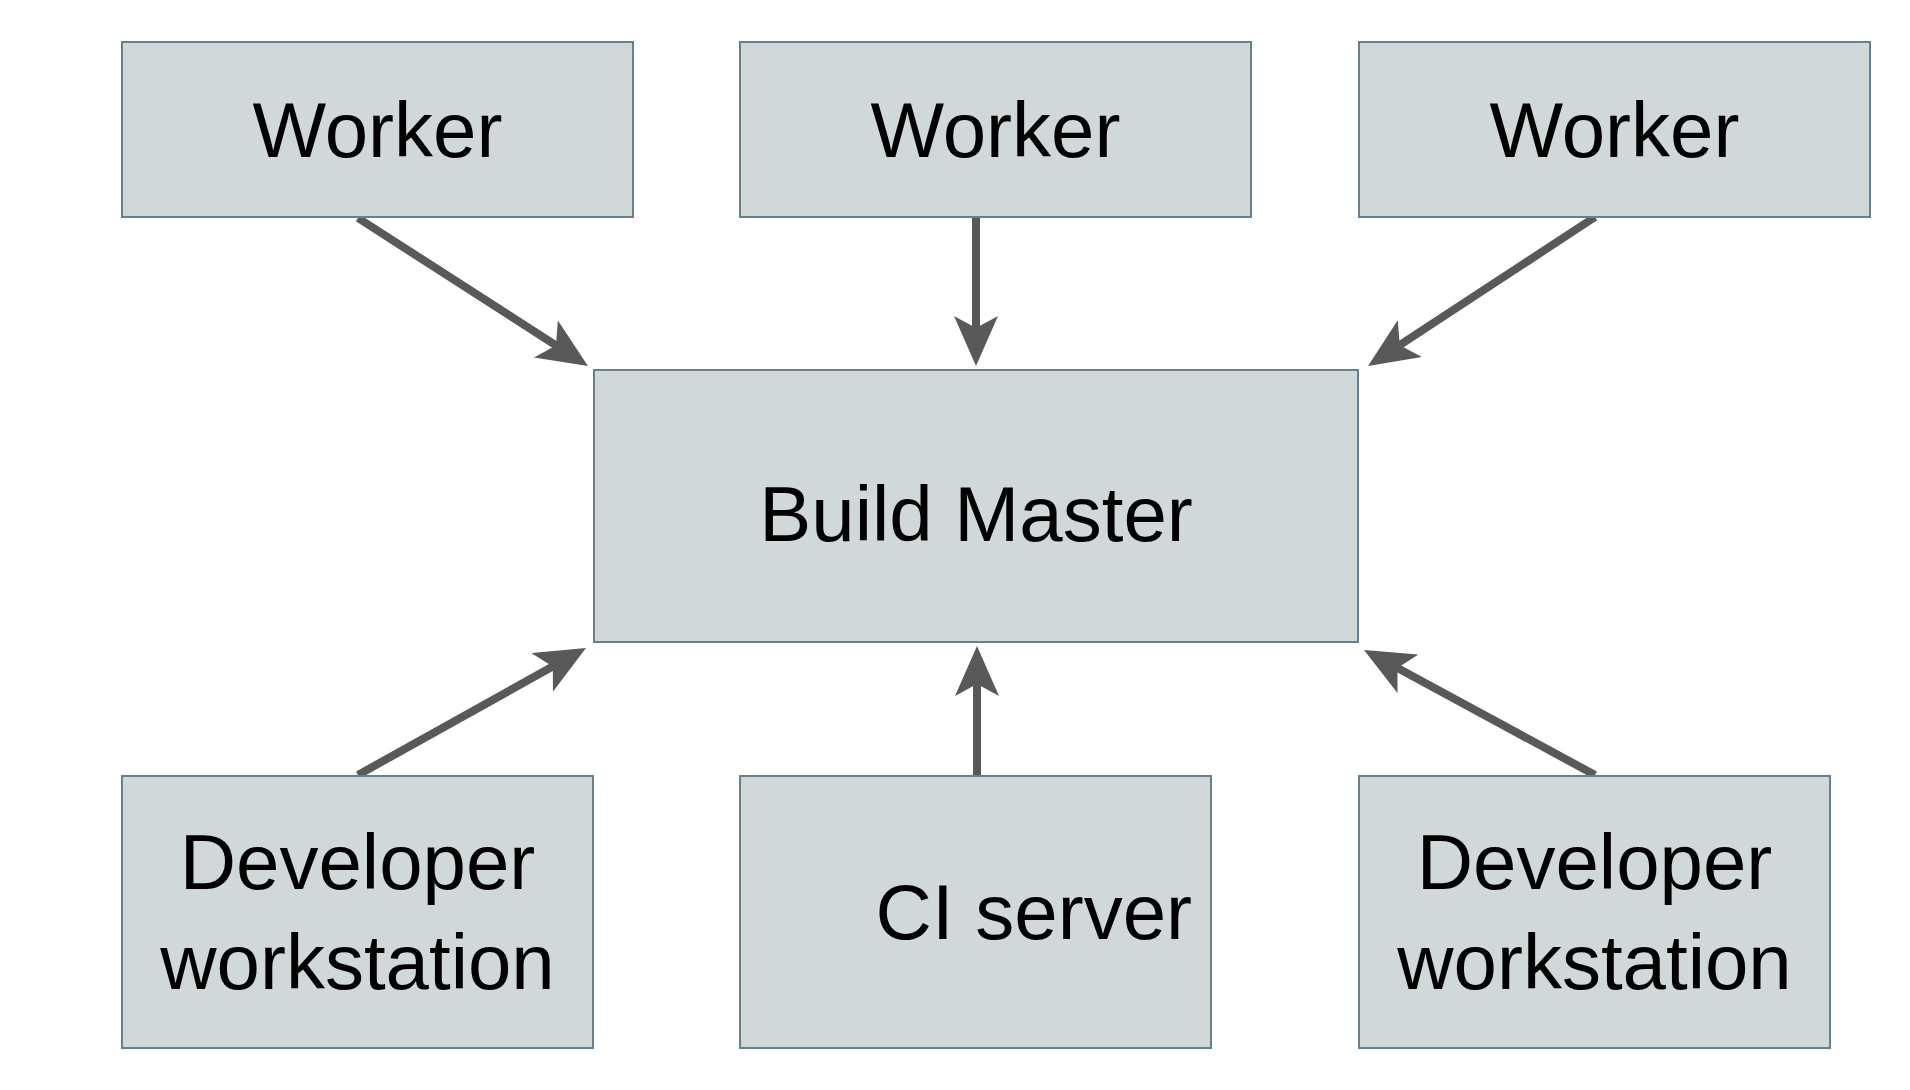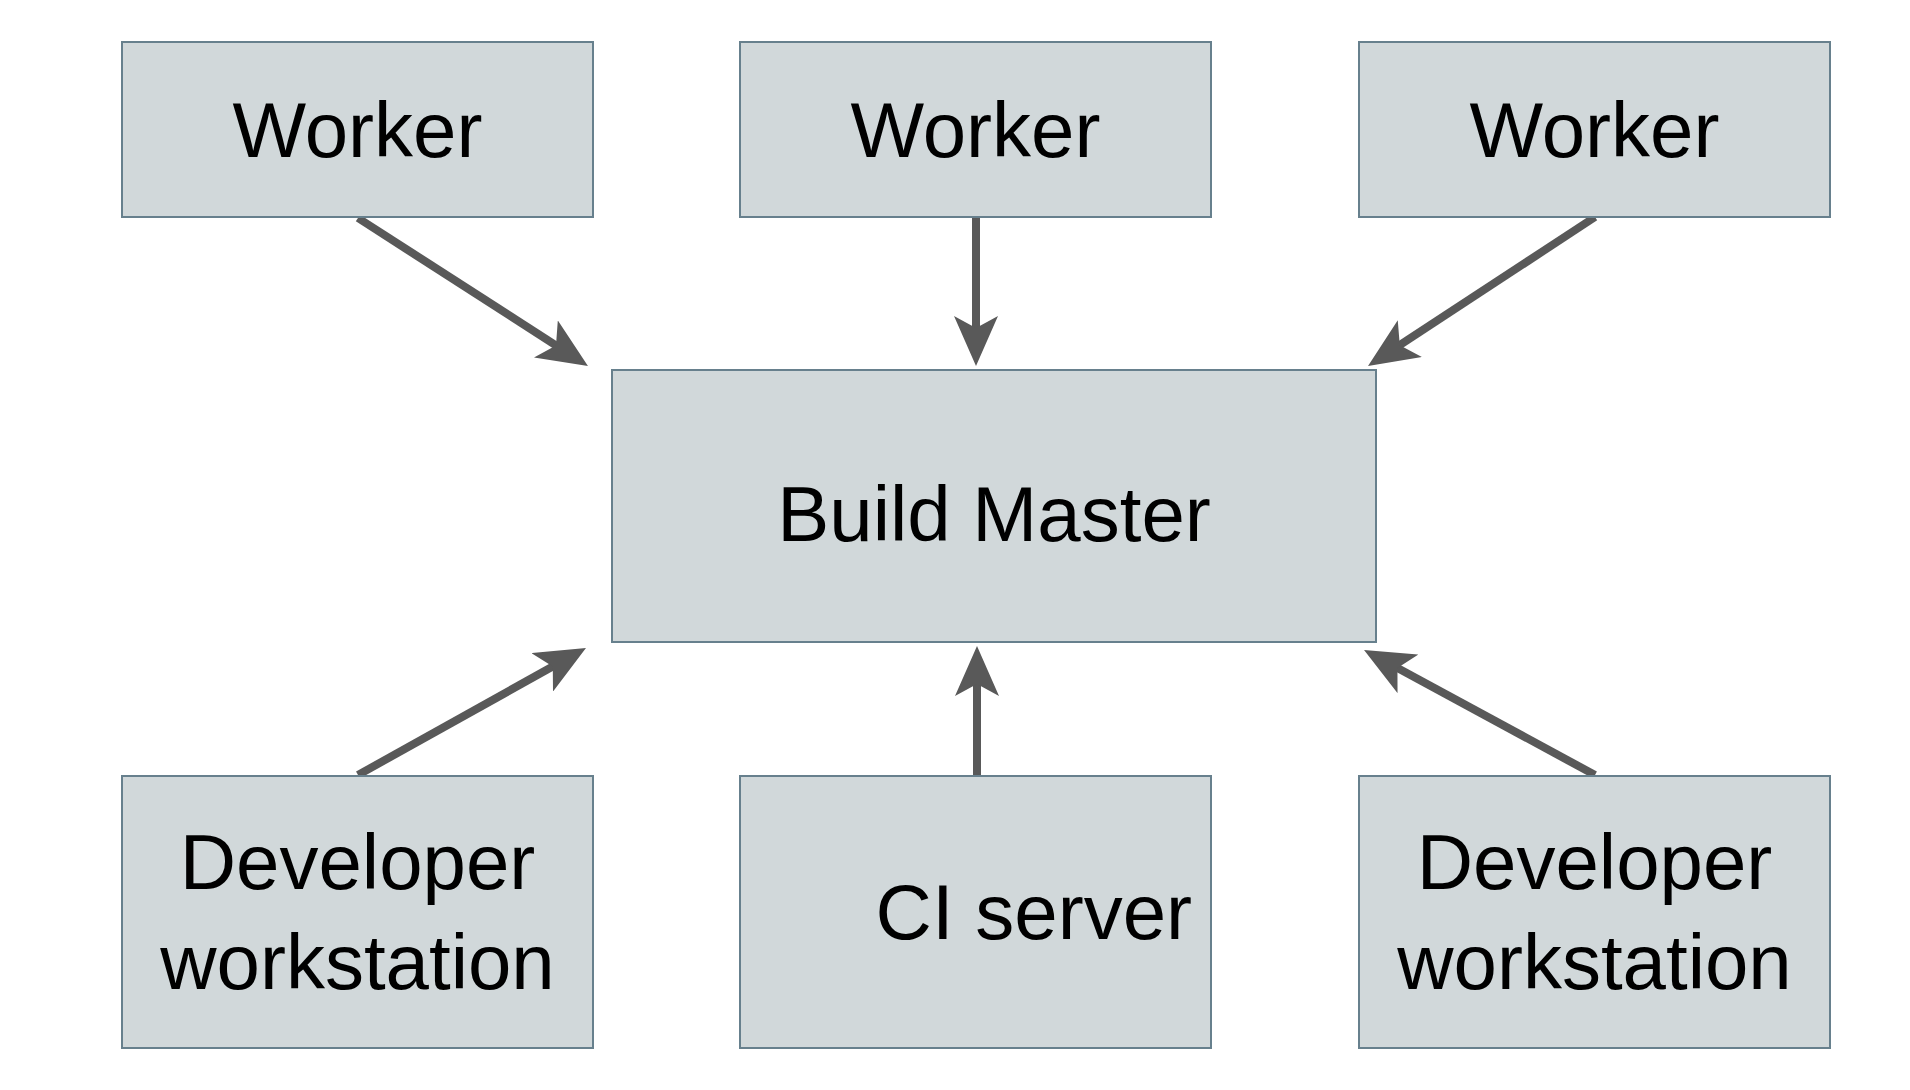--- a/index.html
+++ b/index.html
@@ -38,24 +38,24 @@
     border: 2px solid var(--box-border);
     display: flex;
     align-items: center;
     justify-content: center;
     text-align: center;
     color: var(--text);
     font-size: 78px;
     line-height: 100px;
     font-weight: 400;
   }
-  .node.small { width: 473px; height: 177px; }
+  .node.small { width: 513px; height: 177px; }
   .node.wide  { width: 766px; height: 274px; }
   .node.tall  { width: 473px; height: 274px; padding: 0 18px; }
-  .node.nudge-down { padding-top: 16px; margin-left: 18px; }
+  .node.nudge-down { padding-top: 16px; }
   .label { display: inline-block; }
 </style>
 </head>
 <body>
 
 <div id="canvas">
 
   <svg id="arrow-layer" viewBox="0 0 1910 1090" xmlns="http://www.w3.org/2000/svg">
     <defs>
       <marker id="stealth-head" viewBox="0 0 50 44" refX="34" refY="22" markerWidth="50" markerHeight="44" markerUnits="userSpaceOnUse" orient="auto">

